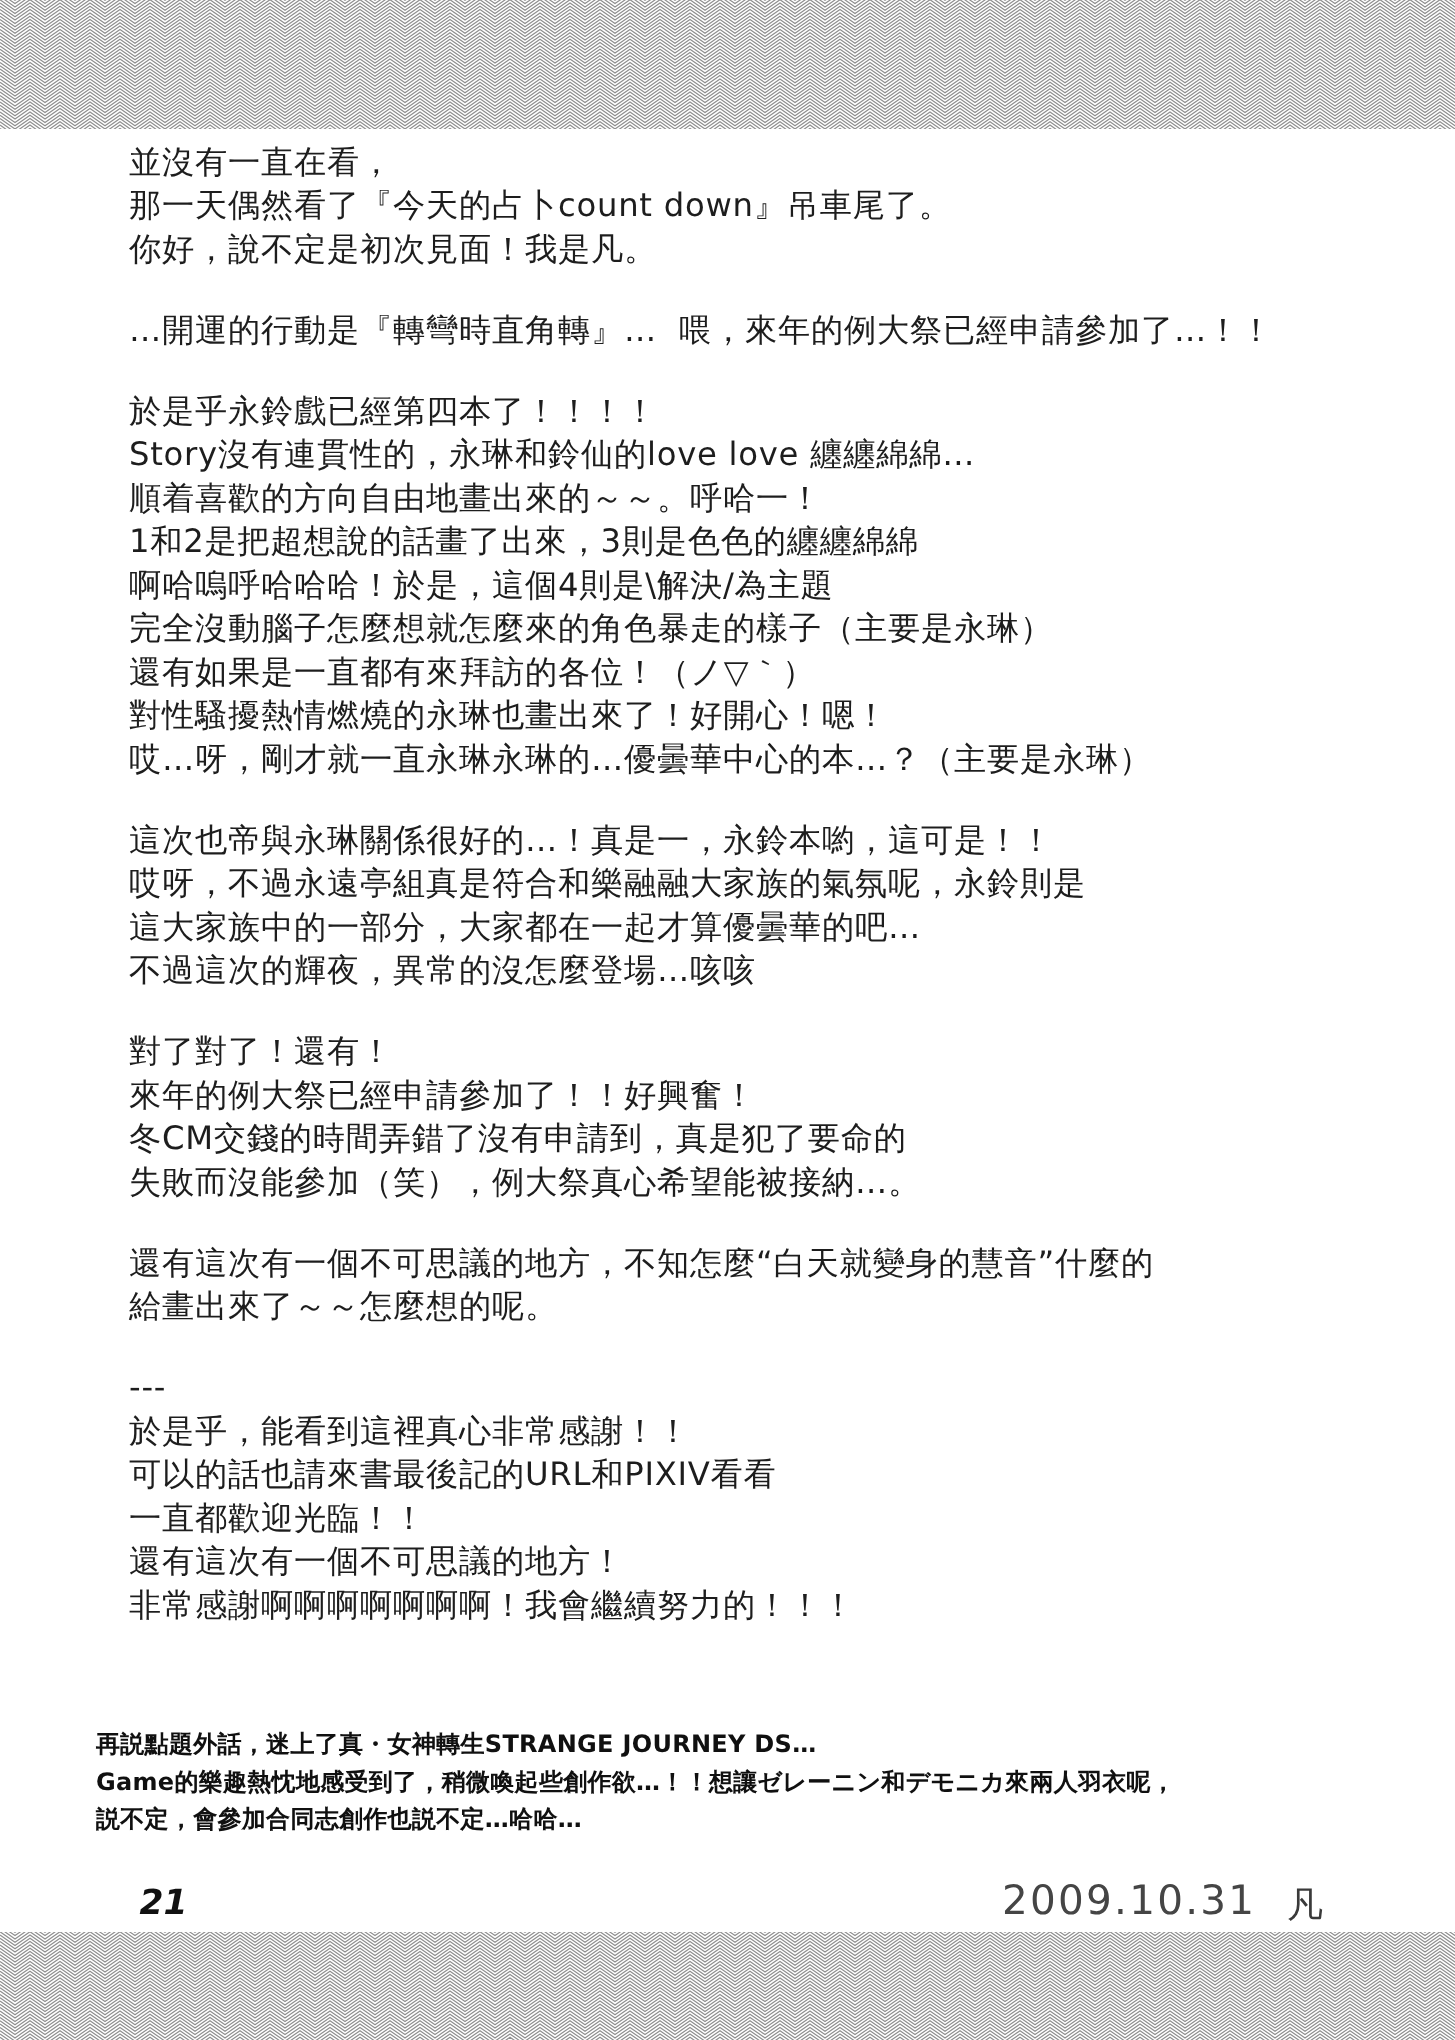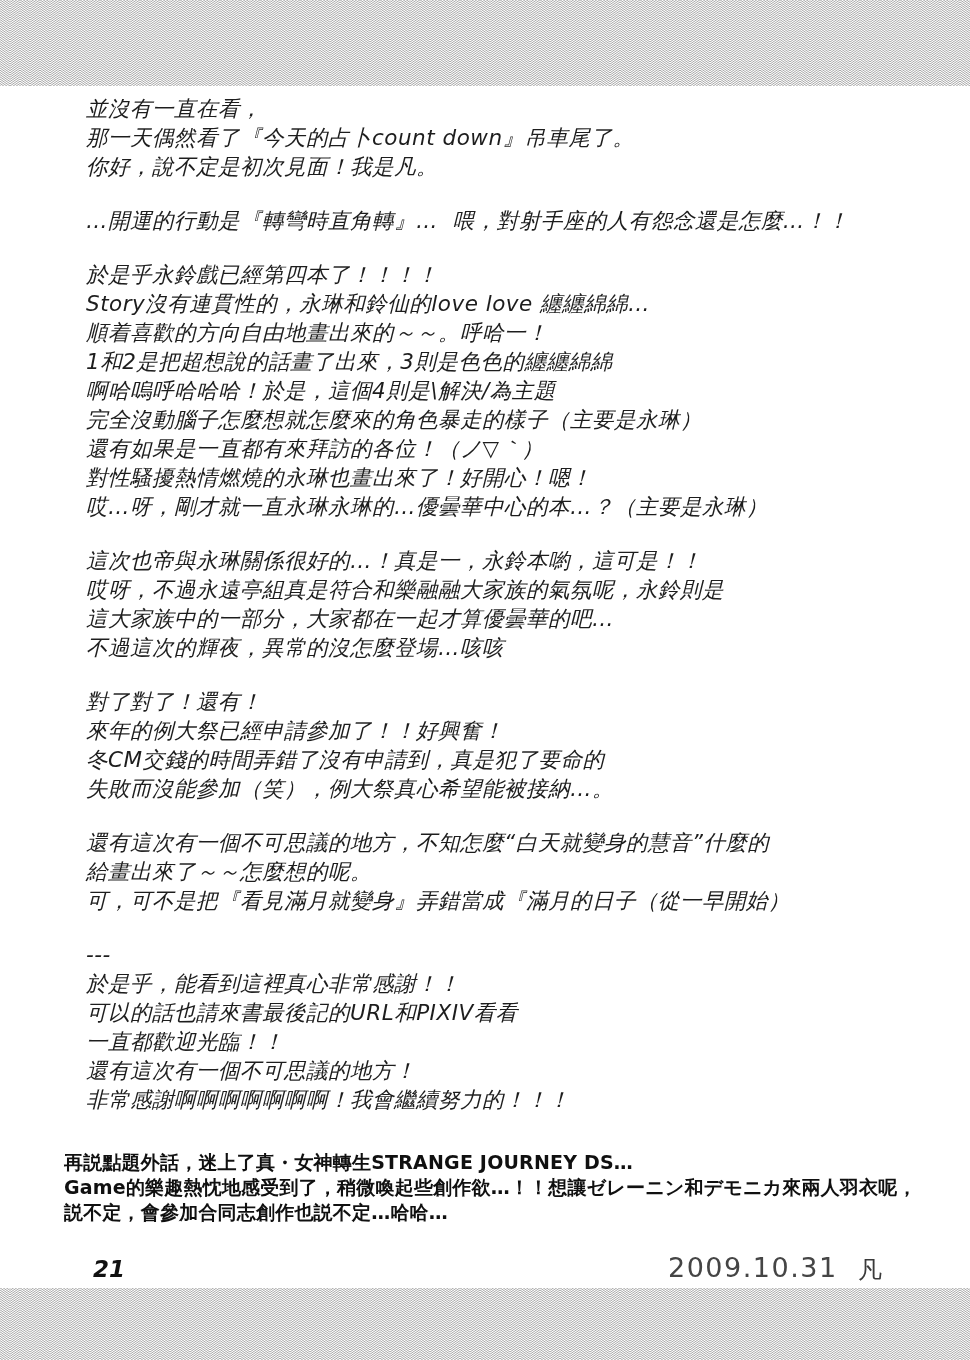--- a/index.html
+++ b/index.html
@@ -12,33 +12,33 @@
   }
   .band { position:absolute; left:0; width:970px; overflow:hidden; line-height:0; }
   .band-top { top:0; height:86px; }
   .band-bottom { top:1288px; height:72px; }
   .band svg { display:block; }
 
   .content {
     position:absolute; left:86px; top:94px; width:870px;
     color:#1d1d1d;
   }
-  .para { margin:0 0 25px 0;font-style:italic; }
+  .para { margin:0 0 25px 0; }
   .para:last-child { margin-bottom:0; }
   .content .line {
     font-size:21.5px; line-height:29px;
     white-space:pre; letter-spacing:0.5px;
   }
 
   .bold-note {
     position:absolute; left:64px; top:1150px; width:890px;
     color:#101010;
   }
   .bold-note .line {
-    font-size:19px; line-height:25px; font-weight:700;
+    font-size:16px; line-height:25px; font-weight:700;
     white-space:pre; letter-spacing:0.2px;
   }
 
   .footer { position:absolute; left:0; top:1248px; width:864px; height:40px; }
   .page-number {
     position:absolute; left:93px; top:8px;
     font-size:23px; font-weight:700; font-style:italic; color:#111;
   }
   .pub-date {
     position:absolute; left:668px; top:4px;
@@ -108,21 +108,21 @@
   </div>
 
   <main class="content">
     <div>
         <div class="para">
           <div class="line">並沒有一直在看，</div>
           <div class="line">那一天偶然看了『今天的占卜count down』吊車尾了。</div>
           <div class="line">你好，說不定是初次見面！我是凡。</div>
         </div>
         <div class="para">
-          <div class="line">…開運的行動是『轉彎時直角轉』…  喂，對射手座的人有怨念還是怎麼…！！</div>
+          <div class="line">…開運的行動是『轉彎時直角轉』…  喂，來年的例大祭已經申請參加了…！！</div>
         </div>
         <div class="para">
           <div class="line">於是乎永鈴戲已經第四本了！！！！</div>
           <div class="line">Story沒有連貫性的，永琳和鈴仙的love love 纏纏綿綿…</div>
           <div class="line">順着喜歡的方向自由地畫出來的～～。呼哈一！</div>
           <div class="line">1和2是把超想說的話畫了出來，3則是色色的纏纏綿綿</div>
           <div class="line">啊哈嗚呼哈哈哈！於是，這個4則是\解決/為主題</div>
           <div class="line">完全沒動腦子怎麼想就怎麼來的角色暴走的樣子（主要是永琳）</div>
           <div class="line">還有如果是一直都有來拜訪的各位！（ノ▽｀）</div>
           <div class="line">對性騷擾熱情燃燒的永琳也畫出來了！好開心！嗯！</div>
@@ -136,21 +136,20 @@
         </div>
         <div class="para">
           <div class="line">對了對了！還有！</div>
           <div class="line">來年的例大祭已經申請參加了！！好興奮！</div>
           <div class="line">冬CM交錢的時間弄錯了沒有申請到，真是犯了要命的</div>
           <div class="line">失敗而沒能參加（笑），例大祭真心希望能被接納…。</div>
         </div>
         <div class="para">
           <div class="line">還有這次有一個不可思議的地方，不知怎麼“白天就變身的慧音”什麼的</div>
           <div class="line">給畫出來了～～怎麼想的呢。</div>
-          <div class="line">可，可不是把『看見滿月就變身』弄錯當成『滿月的日子（從一早開始）</div>
         </div>
         <div class="para">
           <div class="line">---</div>
           <div class="line">於是乎，能看到這裡真心非常感謝！！</div>
           <div class="line">可以的話也請來書最後記的URL和PIXIV看看</div>
           <div class="line">一直都歡迎光臨！！</div>
           <div class="line">還有這次有一個不可思議的地方！</div>
           <div class="line">非常感謝啊啊啊啊啊啊啊！我會繼續努力的！！！</div>
         </div>
       </div>

